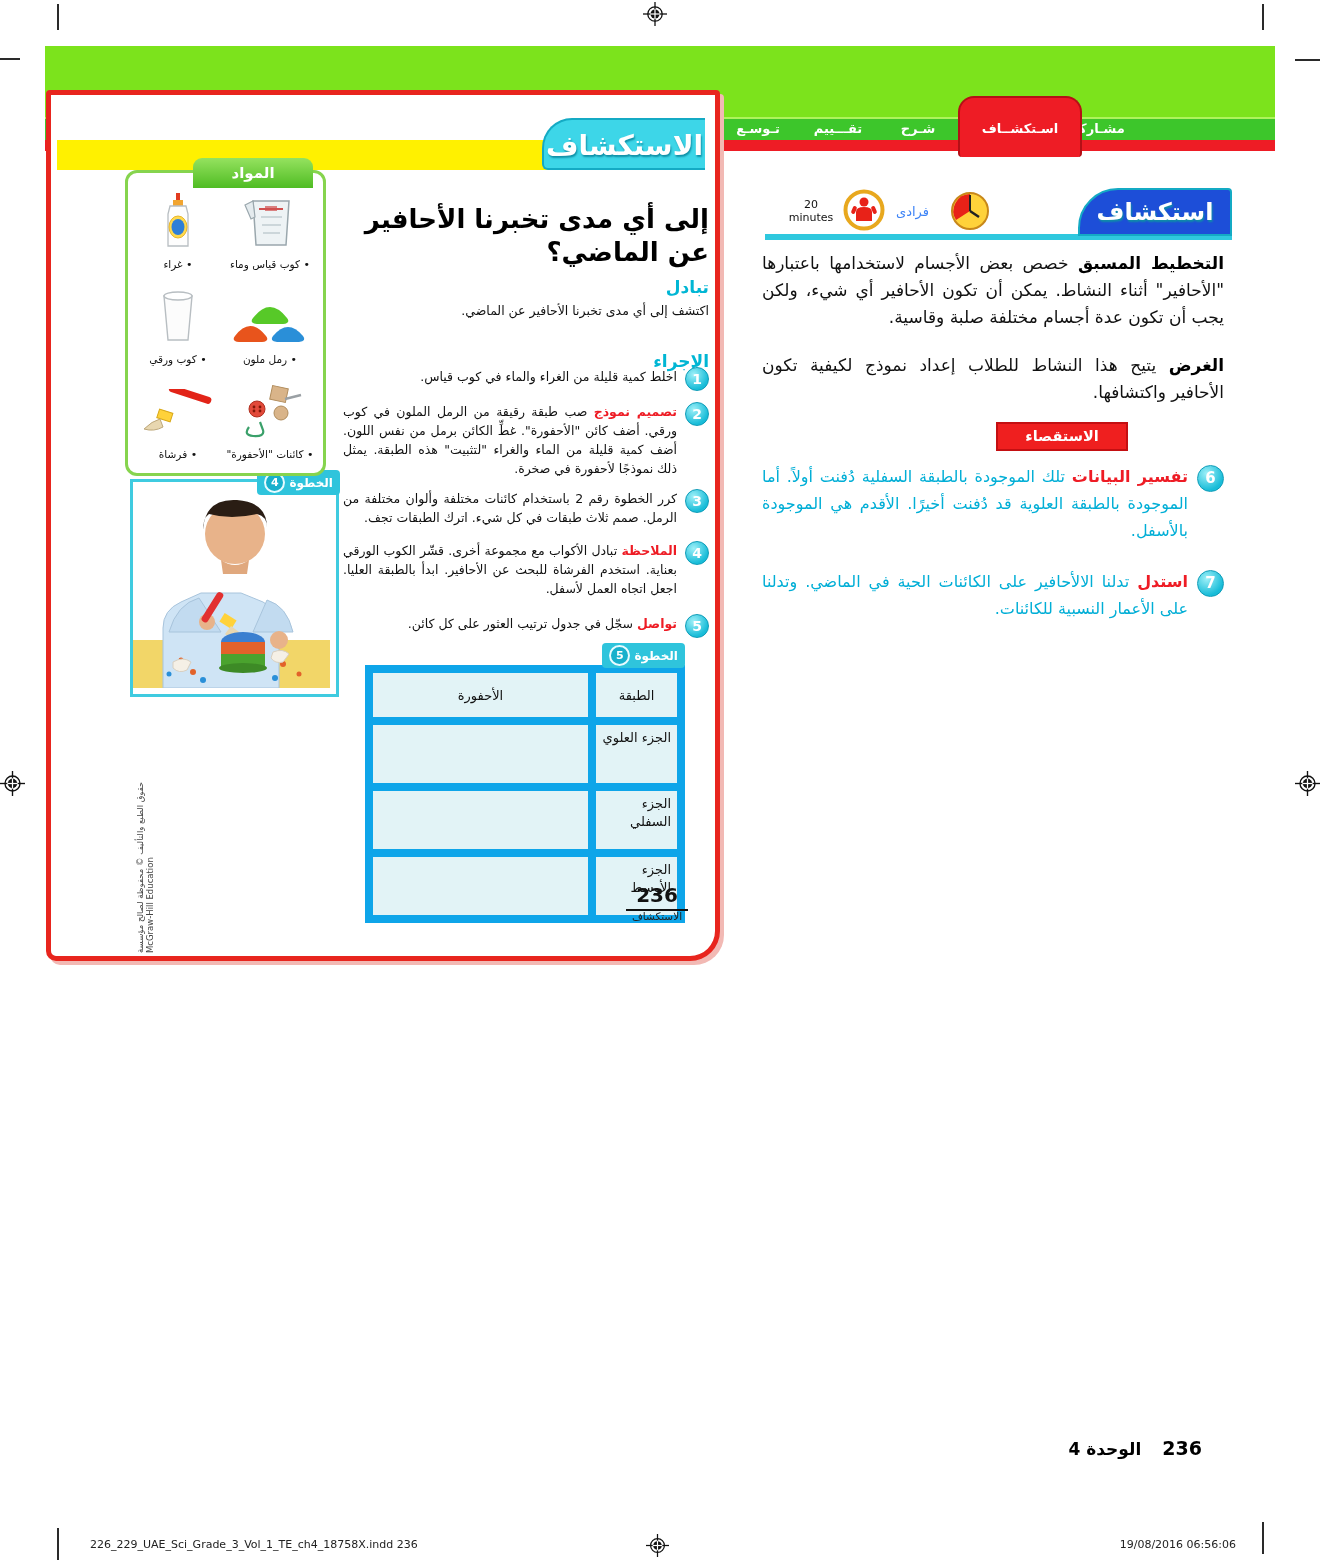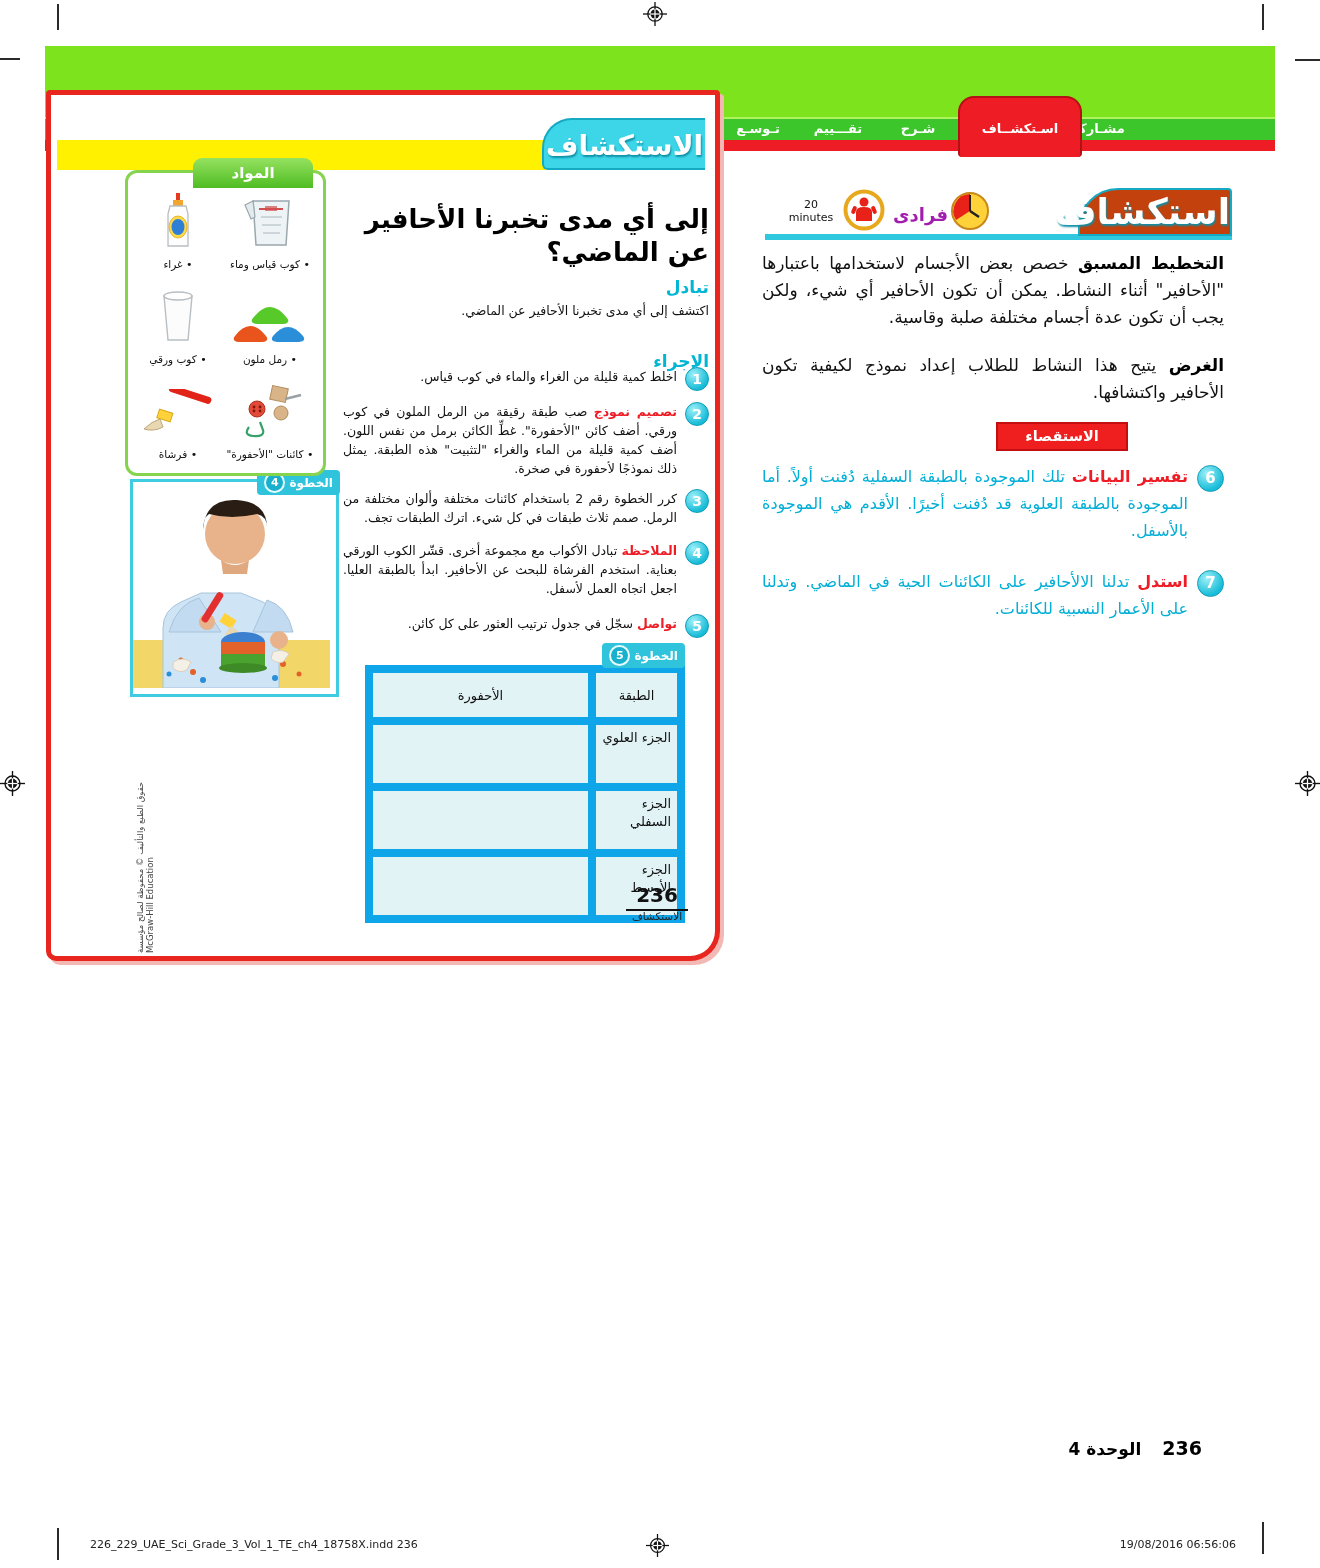--- a/index.html
+++ b/index.html
@@ -68,25 +68,25 @@
   .dtable td.fossil{width:220px;}
 
   .pagenum-block{left:566px;top:788px;width:80px;text-align:center;}
   .pagenum{font-weight:bold;font-size:20px;color:#111;border-bottom:2px solid #111;padding:0 10px 2px;}
   .pagenum-label{font-size:10.5px;color:#222;margin-top:3px;}
 
   .copyright{left:84px;top:858px;width:210px;transform:rotate(-90deg);transform-origin:0 0;
              font-size:8.5px;color:#444;direction:rtl;text-align:left;}
 
   
-  .banner{left:1078px;top:188px;width:154px;height:48px;background:#c2410c;border:2px solid #14aac4;
-          border-radius:40px 4px 0 0;box-sizing:border-box;color:#fff;font-weight:bold;font-size:36px;
+  .banner{left:1078px;top:188px;width:154px;height:48px;background:#1d4ed8;border:2px solid #14aac4;
+          border-radius:40px 4px 0 0;box-sizing:border-box;color:#fff;font-weight:bold;font-size:24px;
           text-align:center;line-height:44px;text-shadow:1px 2px 2px #0e8fa6;z-index:2;}
   .banner-line{left:765px;top:234px;width:467px;height:6px;background:#2fc8de;z-index:1;}
-  .pacing-label{font-weight:bold;font-size:18px;color:#a21caf;}
+  .pacing-label{font-weight:normal;font-size:13px;color:#3b82f6;}
   .minutes{font-size:11px;line-height:13px;color:#111;text-align:center;}
   .rpara{left:762px;width:462px;direction:rtl;text-align:justify;font-size:17px;line-height:27px;color:#111;}
   .rlead{font-weight:bold;color:#000;}
   .redbox{left:996px;top:422px;width:132px;height:29px;background:#ef1f1f;border:2px solid #c40f12;
           box-sizing:border-box;color:#fff;font-weight:bold;font-size:14.5px;text-align:center;line-height:25px;}
   .ritem{left:762px;width:462px;direction:rtl;text-align:justify;font-size:16px;line-height:27px;
          color:#00aed6;padding-right:36px;box-sizing:border-box;}
   .ritem .stepnum{width:25px;height:25px;font-size:15px;line-height:25px;}
   .unit-footer{right:118px;top:1437px;direction:rtl;color:#000;}
   .unit-footer .p{font-size:19px;font-weight:bold;}

